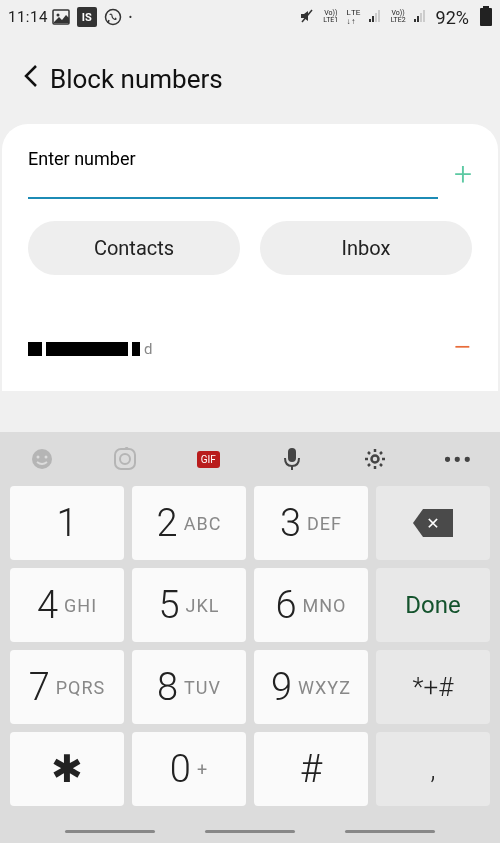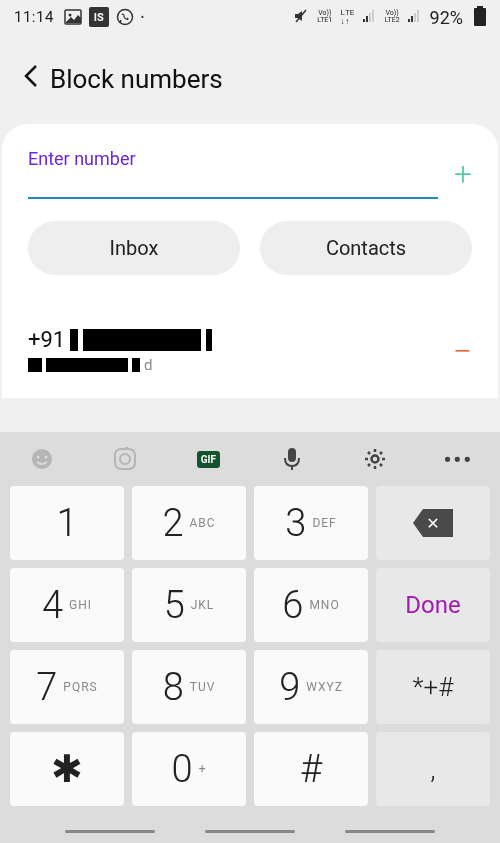--- a/index.html
+++ b/index.html
@@ -1,60 +1,60 @@
 <!DOCTYPE html>
 <html><head>
   <meta charset="utf-8">
   <style>
     * { margin: 0; padding: 0; box-sizing: border-box; font-family: -apple-system, Roboto, sans-serif; }
     body { width: 500px; height: 843px; background: #f0f0f0; overflow: hidden; position: relative; }
     
-    .status-bar { height: 34px; display: flex; align-items: center; padding: 0 14px; font-size: 15px; color: #222; }
+    .status-bar { height: 34px; display: flex; align-items: center; padding: 0 8px; font-size: 15px; color: #222; }
     .status-time { font-weight: 400; letter-spacing: 0.5px; }
-    .status-icons-left { display: flex; gap: 7px; margin-left: 10px; align-items: center; }
+    .status-icons-left { display: flex; gap: 7px; margin-left: 4px; align-items: center; }
     .status-icons-right { margin-left: auto; display: flex; gap: 8px; align-items: center; font-size: 10px; }
     .status-icon-box { width: 18px; height: 18px; display: flex; align-items: center; justify-content: center; }
     .is-badge { background: #333; color: #fff; width: 20px; height: 20px; border-radius: 2px; display:flex; align-items:center; justify-content:center; font-size:11px; font-weight: bold; }
     .lte-block { display: flex; flex-direction: column; align-items: center; font-size: 7px; line-height: 7px; }
     .battery-icon { width: 12px; height: 18px; background: #222; border-radius: 1px; position: relative; margin-left: 3px; }
     .battery-icon::before { content: ''; position: absolute; top: -2px; left: 3px; width: 6px; height: 2px; background: #222; }
     
     .header { display: flex; align-items: center; padding: 28px 22px 28px 22px; gap: 10px; }
     .back-chevron { font-size: 26px; font-weight: 300; }
     .header-title { font-size: 26px; font-weight: 400; color: #111; }
     
     .card { background: #fff; border-radius: 26px 26px 0 0; margin: 0 2px; padding: 24px 26px 24px 26px; min-height: 260px; }
     .input-row { display: flex; align-items: flex-end; gap: 16px; }
     .input-wrap { flex: 1; }
-    .input-placeholder { color: #6d28d9; font-size: 18px; padding-bottom: 28px; border-bottom: 2.5px solid #1c8bb5; }
+    .input-placeholder { color: #000000; font-size: 18px; padding-bottom: 28px; border-bottom: 2.5px solid #1c8bb5; }
     .plus-icon { font-size: 32px; color: #5dc9a3; font-weight: 300; padding-bottom: 6px; }
     
     .pill-row { display: flex; gap: 20px; margin-top: 22px; }
     .pill { flex: 1; background: #eeeeee; border-radius: 28px; padding: 15px 0; text-align: center; font-size: 20px; color: #222; }
     
     .blocked-list { margin-top: 52px; }
     .blocked-item { display: flex; align-items: center; }
     .blocked-info { flex: 1; }
     .blocked-number { font-size: 22px; color: #111; display: flex; align-items: center; gap: 5px; }
     .blocked-name { font-size: 15px; color: #777; display: flex; align-items: center; gap: 4px; margin-top: 4px; }
     .redact { background: #000; display: inline-block; }
     .minus-icon { font-size: 34px; color: #e86c3a; font-weight: 300; }
     
     .keyboard { position: absolute; bottom: 0; left: 0; right: 0; background: #dcdcdc; }
     .kb-toolbar { display: flex; align-items: center; padding: 12px 0; justify-content: space-around; }
     .kb-tool { width: 30px; height: 30px; display: flex; align-items: center; justify-content: center; color: #9a9a9a; font-size: 22px; }
     .kb-tool.dark { color: #444; }
-    .gif-badge { background: #14532d; color: #fff; font-size: 10px; font-weight: bold; padding: 3px 4px; border-radius: 3px; }
+    .gif-badge { background: #b91c1c; color: #fff; font-size: 10px; font-weight: normal; padding: 3px 4px; border-radius: 3px; }
     
     .keypad { display: grid; grid-template-columns: repeat(4, 1fr); gap: 8px; padding: 0 10px 12px 10px; }
     .key { background: #fafafa; height: 74px; display: flex; align-items: center; justify-content: center; border-radius: 4px; gap: 6px; }
     .key-main { font-size: 38px; color: #222; font-weight: 300; }
-    .key-sub { font-size: 12px; color: #888; letter-spacing: 1px; }
+    .key-sub { font-size: 18px; color: #888; letter-spacing: 1px; }
     .key.func { background: #e8e8e8; }
-    .key.done { color: #a21caf; font-size: 24px; background: #e8e8e8; }
+    .key.done { color: #14532d; font-size: 24px; background: #e8e8e8; }
     .backspace-key { background: #e8e8e8; }
     .backspace-shape { background: #4a4a4a; color: #fff; width: 40px; height: 28px; display: flex; align-items: center; justify-content: center; clip-path: polygon(25% 0, 100% 0, 100% 100%, 25% 100%, 0 50%); font-size: 16px; }
     
     .nav-bar { display: flex; justify-content: space-around; padding: 12px 40px 10px 40px; }
     .nav-line { width: 90px; height: 3px; background: #888; border-radius: 2px; }
   </style>
 </head>
 <body>
 
 <div class="status-bar">
@@ -125,33 +125,27 @@
 
 <div class="card">
   <div class="input-row">
     <div class="input-wrap">
       <div class="input-placeholder">Enter number</div>
     </div>
     <span class="plus-icon">+</span>
   </div>
 
   <div class="pill-row">
+    <div class="pill">Contacts</div>
     <div class="pill">Inbox</div>
-    <div class="pill">Contacts</div>
   </div>
 
   <div class="blocked-list">
     <div class="blocked-item">
       <div class="blocked-info">
-        <div class="blocked-number">
-          <span>+91</span>
-          <span class="redact" style="width:8px;height:22px;"></span>
-          <span class="redact" style="width:118px;height:22px;"></span>
-          <span class="redact" style="width:6px;height:22px;"></span>
-        </div>
         <div class="blocked-name">
           <span class="redact" style="width:14px;height:14px;"></span>
           <span class="redact" style="width:82px;height:14px;"></span>
           <span class="redact" style="width:8px;height:14px;"></span>
           <span style="color:#888;">d</span>
         </div>
       </div>
       <span class="minus-icon">−</span>
     </div>
   </div>

